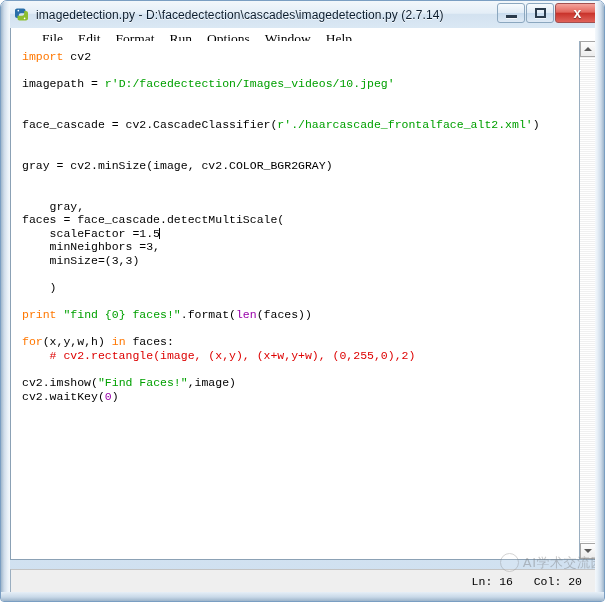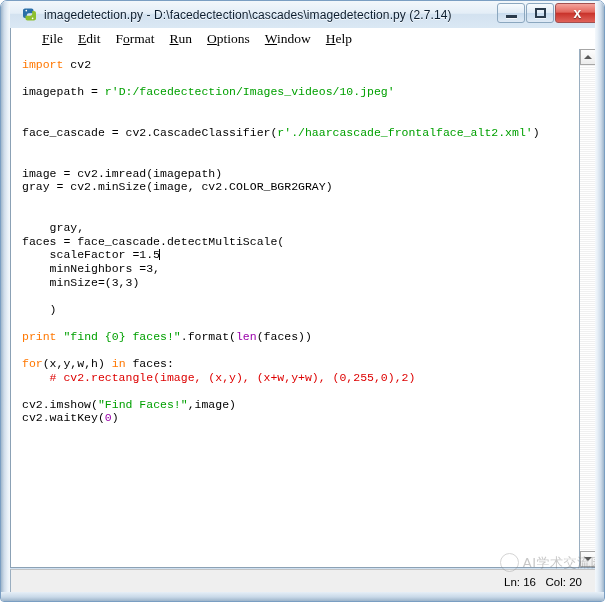--- a/index.html
+++ b/index.html
@@ -43,21 +43,21 @@
 
   
   .titlebar {
     position: absolute;
     left: 0; top: 0;
     width: 605px; height: 27px;
     background: linear-gradient(to bottom, #f2f7fb 0%, #e4eef7 45%, #d3e2f0 50%, #dae8f4 100%);
     display: flex;
     align-items: center;
     box-sizing: border-box;
-    padding-left: 20px;
+    padding-left: 12px;
   }
   .app-icon {
     width: 17px; height: 17px;
     margin-right: 6px;
     flex: 0 0 auto;
     position: relative;
   }
   .title-text {
     font-family: "Liberation Sans", sans-serif;
     font-size: 12px;
@@ -127,21 +127,21 @@
     color: #000000;
     padding: 1px 8px 1px 7px;
     cursor: default;
     white-space: nowrap;
   }
   .menu-item u { text-decoration: underline; }
 
   
   .editor-wrap {
     position: absolute;
-    left: 9px; top: 48px;
+    left: 9px; top: 40px;
     width: 587px; height: 519px;
     box-sizing: border-box;
     border: 1px solid #8ba1b5;
     border-top: none;
     background: #ffffff;
     display: flex;
   }
   .code-area {
     flex: 1 1 auto;
     background: #ffffff;
@@ -216,21 +216,21 @@
     box-sizing: border-box;
     background: #efefef;
     border: 1px solid #9aaec0;
     border-top: 1px solid #c4c4c4;
     display: flex;
     align-items: center;
     justify-content: flex-end;
     padding-right: 14px;
   }
   .status-text {
-    font-family: Liberation Sans, sans-serif;
+    font-family: Liberation Mono, monospace;
     font-size: 11.5px;
     color: #000000;
     white-space: pre;
   }
 
   
   .watermark {
     position: absolute;
     right: 0;
     top: 552px;
@@ -297,21 +297,20 @@
     <div class="code-area">
 
       <div class="code-line"><span class="kw">import</span> cv2</div>
       <div class="code-line"> </div>
       <div class="code-line">imagepath = <span class="str">r'D:/facedectection/Images_videos/10.jpeg'</span></div>
       <div class="code-line"> </div>
       <div class="code-line"> </div>
       <div class="code-line">face_cascade = cv2.CascadeClassifier(<span class="str">r'./haarcascade_frontalface_alt2.xml'</span>)</div>
       <div class="code-line"> </div>
       <div class="code-line"> </div>
-      <div class="code-line">image = cv2.imread(imagepath)</div>
       <div class="code-line">gray = cv2.minSize(image, cv2.COLOR_BGR2GRAY)</div>
       <div class="code-line"> </div>
       <div class="code-line"> </div>
       <div class="code-line">    gray,</div>
       <div class="code-line">faces = face_cascade.detectMultiScale(</div>
       <div class="code-line">    scaleFactor =1.5<span class="caret"></span></div>
       <div class="code-line">    minNeighbors =3,</div>
       <div class="code-line">    minSize=(3,3)</div>
       <div class="code-line"> </div>
       <div class="code-line">    )</div>

